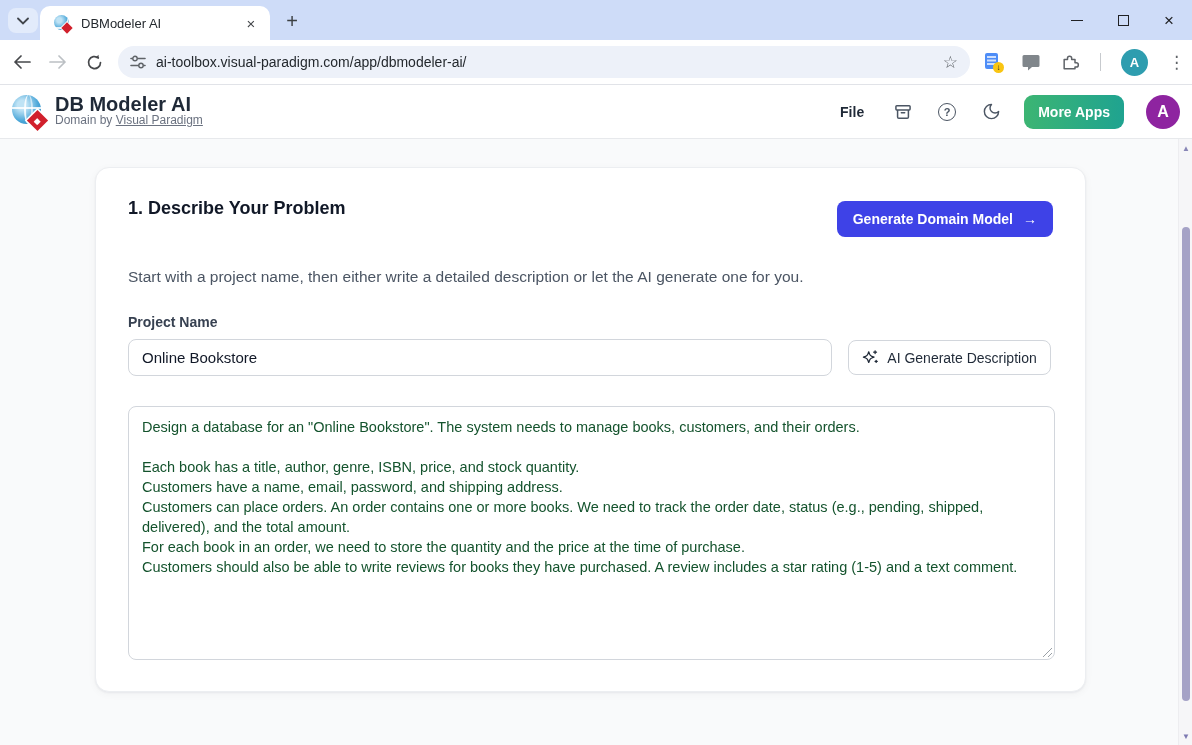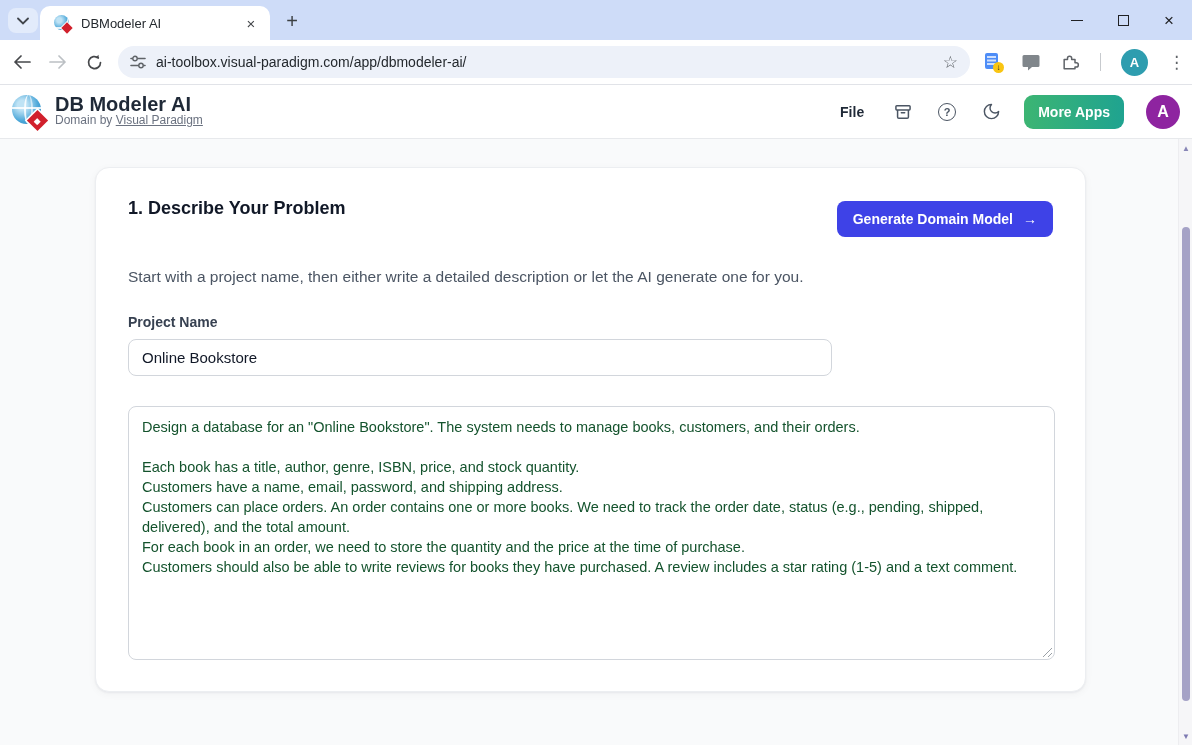--- a/index.html
+++ b/index.html
@@ -212,20 +212,28 @@
   <div class="card">
     <h1>1. Describe Your Problem</h1>
     <p class="lede">Start with a project name, then either write a detailed description or let the AI generate one for you.</p>
     <button class="generate-btn">
       <span>Generate Domain Model</span>
       <span>→</span>
     </button>
     <div class="field-label">Project Name</div>
     <div class="name-row">
       <input class="name-input" type="text" value="Online Bookstore" style="">
+      <button class="ai-gen-btn">
+        <svg width="17" height="17" viewBox="0 0 24 24" fill="none" stroke="#1f2937" stroke-width="1.8" stroke-linejoin="round">
+            <path d="M9.5 4 l1.2 3.2 a5 5 0 0 0 3.1 3.1 L17 11.5 l-3.2 1.2 a5 5 0 0 0 -3.1 3.1 L9.5 19 l-1.2 -3.2 a5 5 0 0 0 -3.1 -3.1 L2 11.5 l3.2 -1.2 a5 5 0 0 0 3.1 -3.1 Z"></path>
+            <path d="M18.5 2.5 v4 M16.5 4.5 h4" stroke-linecap="round"></path>
+            <path d="M20 16 v3 M18.5 17.5 h3" stroke-linecap="round"></path>
+          </svg>
+        <span>AI Generate Description</span>
+      </button>
     </div>
     <div class="textarea-wrap">
       <textarea class="problem-textarea" spellcheck="false" style="">Design a database for an "Online Bookstore". The system needs to manage books, customers, and their orders.
 
 Each book has a title, author, genre, ISBN, price, and stock quantity.
 Customers have a name, email, password, and shipping address.
 Customers can place orders. An order contains one or more books. We need to track the order date, status (e.g., pending, shipped, delivered), and the total amount.
 For each book in an order, we need to store the quantity and the price at the time of purchase.
 Customers should also be able to write reviews for books they have purchased. A review includes a star rating (1-5) and a text comment.</textarea>
       <svg class="resize-grip" width="11" height="11" viewBox="0 0 11 11">

